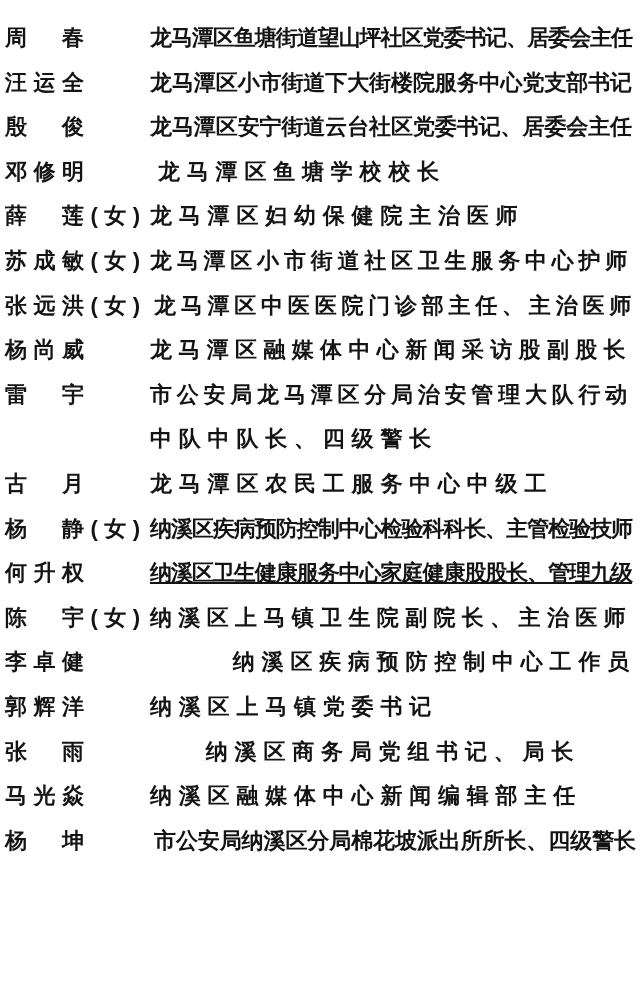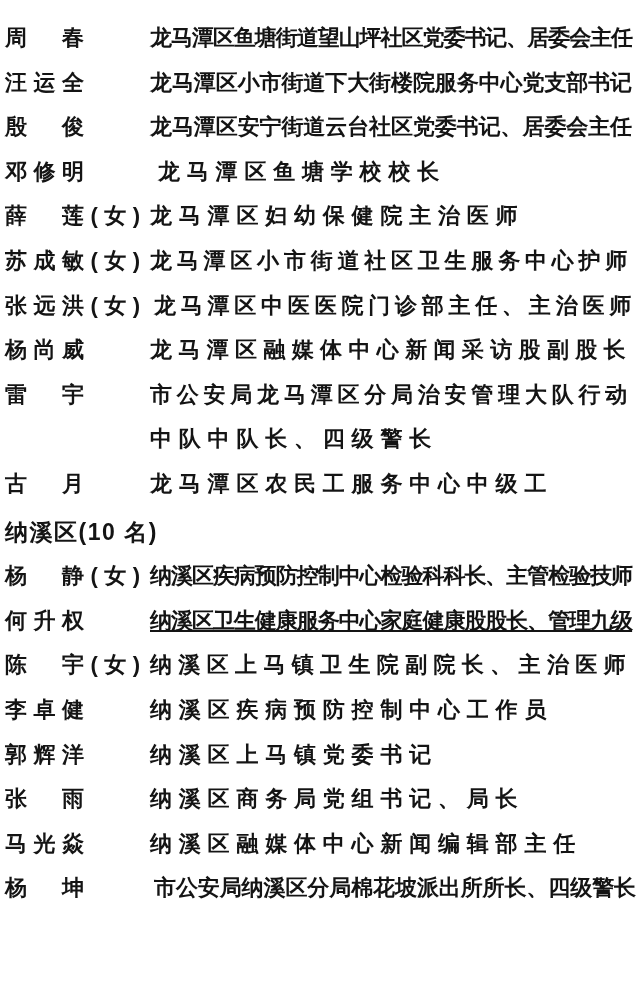--- a/index.html
+++ b/index.html
@@ -103,21 +103,20 @@
           <div class="title-line" style="letter-spacing: 4.78px;">市公安局龙马潭区分局治安管理大队行动</div>
           <div class="title-line" style="letter-spacing: 6.8px;">中队中队长、四级警长</div>
         </div>
       </div>
       <div class="entry-row">
         <div class="entry-name">古　月</div>
         <div class="entry-title">
           <div class="title-line" style="letter-spacing: 6.8px;">龙马潭区农民工服务中心中级工</div>
         </div>
       </div>
-      <div class="section-header">纳溪区(10 名)</div>
       <div class="entry-row">
         <div class="entry-name">杨　静(女)</div>
         <div class="entry-title">
           <div class="title-line" style="letter-spacing: -1.04px;">纳溪区疾病预防控制中心检验科科长、主管检验技师</div>
         </div>
       </div>
       <div class="entry-row">
         <div class="entry-name">何升权</div>
         <div class="entry-title">
           <div class="title-line" style="letter-spacing: -1.04px; text-decoration: underline;">纳溪区卫生健康服务中心家庭健康股股长、管理九级</div>
@@ -125,33 +124,33 @@
       </div>
       <div class="entry-row">
         <div class="entry-name">陈　宇(女)</div>
         <div class="entry-title">
           <div class="title-line" style="letter-spacing: 6.35px;">纳溪区上马镇卫生院副院长、主治医师</div>
         </div>
       </div>
       <div class="entry-row">
         <div class="entry-name">李卓健</div>
         <div class="entry-title">
-          <div class="title-line" style="letter-spacing: 6.8px;">纳溪区疾病预防控制中心工作员</div>
+          <div class="title-line" style="letter-spacing: 6.8px; text-align: right;">纳溪区疾病预防控制中心工作员</div>
         </div>
       </div>
       <div class="entry-row">
         <div class="entry-name">郭辉洋</div>
         <div class="entry-title">
           <div class="title-line" style="letter-spacing: 6.8px;">纳溪区上马镇党委书记</div>
         </div>
       </div>
       <div class="entry-row">
         <div class="entry-name">张　雨</div>
         <div class="entry-title">
-          <div class="title-line" style="letter-spacing: 6.8px;">纳溪区商务局党组书记、局长</div>
+          <div class="title-line" style="letter-spacing: 6.8px; text-align: center;">纳溪区商务局党组书记、局长</div>
         </div>
       </div>
       <div class="entry-row">
         <div class="entry-name">马光焱</div>
         <div class="entry-title">
           <div class="title-line" style="letter-spacing: 6.8px;">纳溪区融媒体中心新闻编辑部主任</div>
         </div>
       </div>
       <div class="entry-row">
         <div class="entry-name">杨　坤</div>

